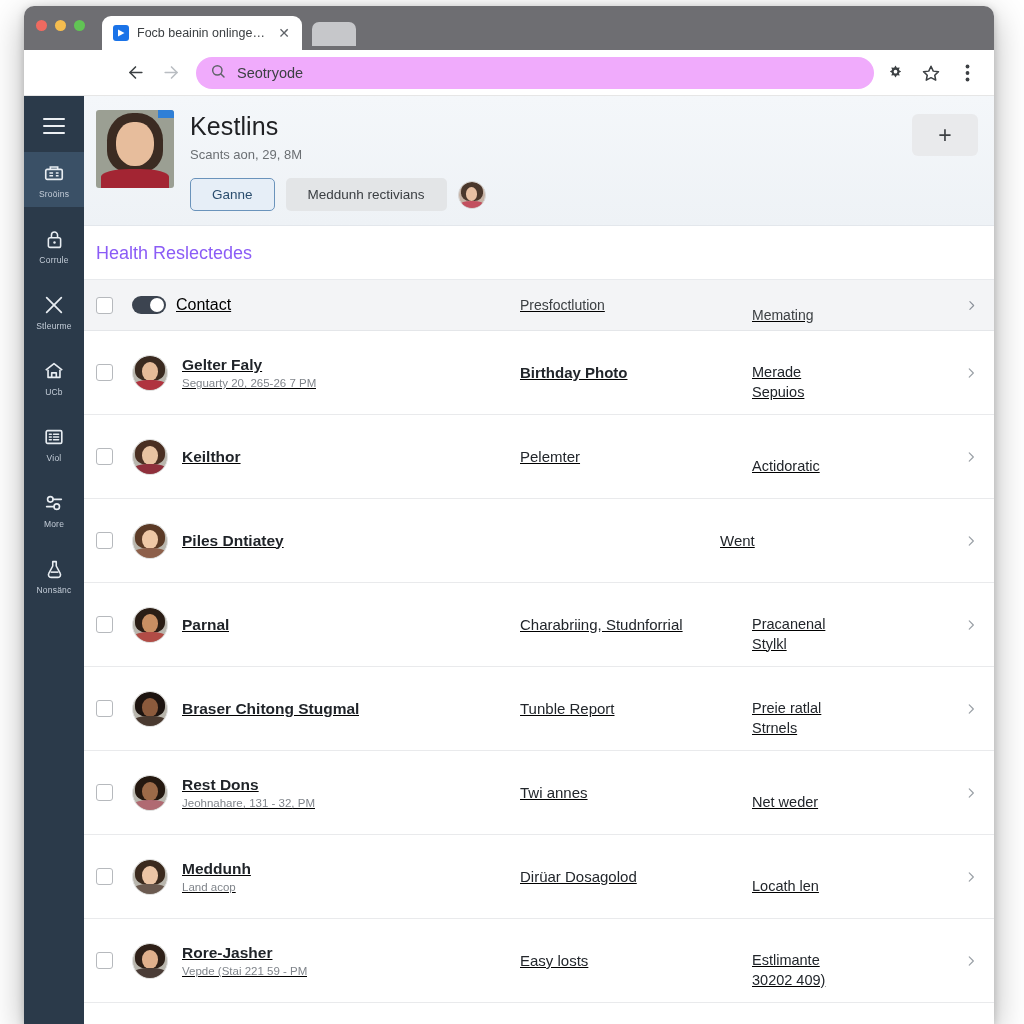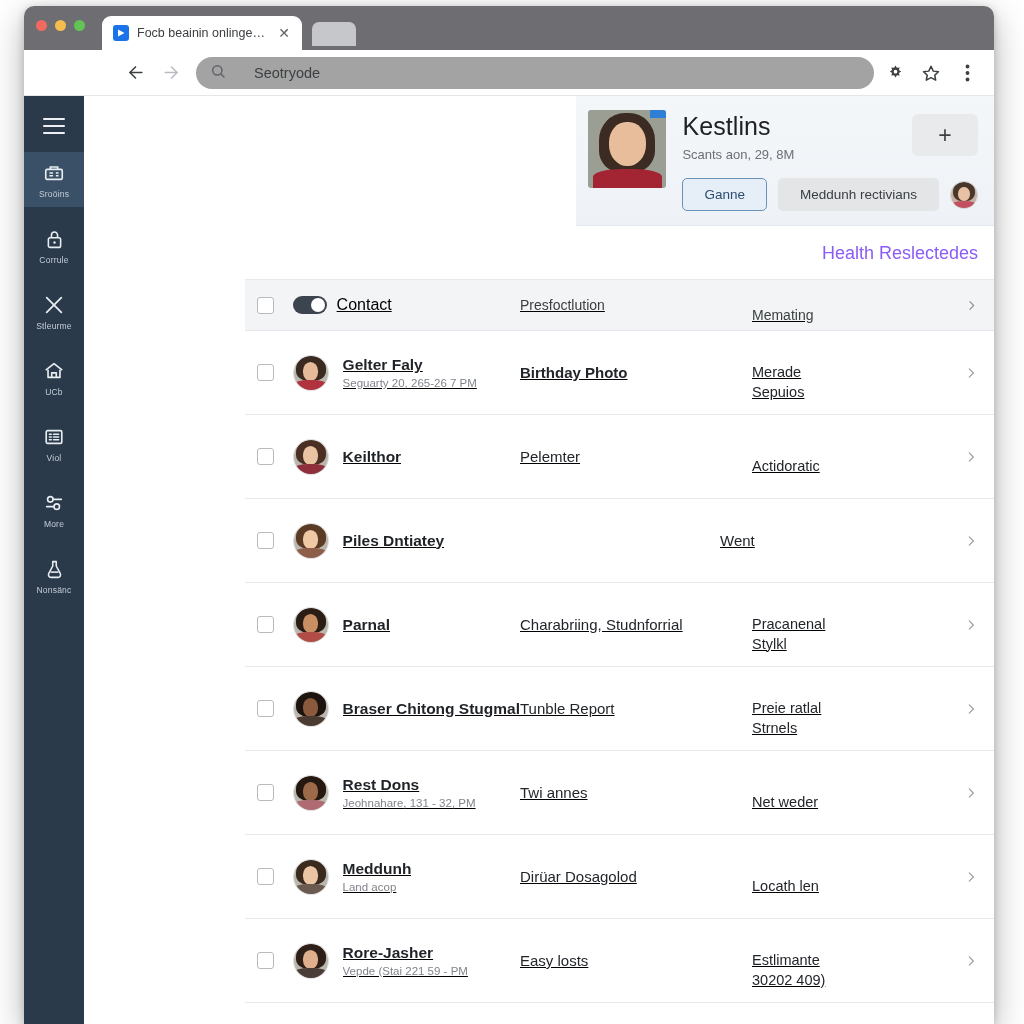--- a/index.html
+++ b/index.html
@@ -85,25 +85,25 @@
   }
   .nav-btns { display: flex; align-items: center; gap: 6px; margin-left: 96px; }
   .nav-btn {
     width: 30px; height: 30px; border-radius: 50%;
     display: flex; align-items: center; justify-content: center;
   }
   .omnibox {
     flex: 1 1 auto;
     margin-left: 10px; margin-right: 10px;
     height: 32px;
-    background: #a3a3a3;
+    background: #f0abfc;
     border-radius: 16px;
     display: flex; align-items: center;
     padding: 0 14px;
-    gap: 28px;
+    gap: 11px;
   }
   .omni-text { font-size: 14.5px; color: #3c4043; }
   .tb-icons { display: flex; align-items: center; gap: 14px; }
   .tb-ico {
     width: 22px; height: 22px;
     display: flex; align-items: center; justify-content: center;
     color: #3c4043;
   }
 
   
@@ -133,21 +133,21 @@
     display: flex; flex-direction: column;
     align-items: center; gap: 4px;
     color: #c9d2dc;
     margin-bottom: 11px;
   }
   .nav-item.active { background: #3a5066; }
   .nav-ico { width: 24px; height: 24px; display:flex; align-items:center; justify-content:center; color: #e8edf2; }
   .nav-lbl { font-size: 8.5px; color: #c4cdd8; letter-spacing: .2px; white-space: nowrap; }
 
   
-  .content { flex: 1 1 auto; background: #ffffff; display: flex; flex-direction: column; overflow: hidden; align-items: flex-end; }
+  .content { flex: 1 1 auto; background: #ffffff; display: flex; flex-direction: column; overflow: hidden; }
 
   .profile-header {
     position: relative;
     background: linear-gradient(180deg, #f4f7fa 0%, #eef2f6 100%);
     padding: 14px 16px 14px 12px;
     display: flex; align-items: flex-start; gap: 16px;
     border-bottom: 1px solid #e3e7ec;
     min-height: 112px;
   }
   .profile-photo {

